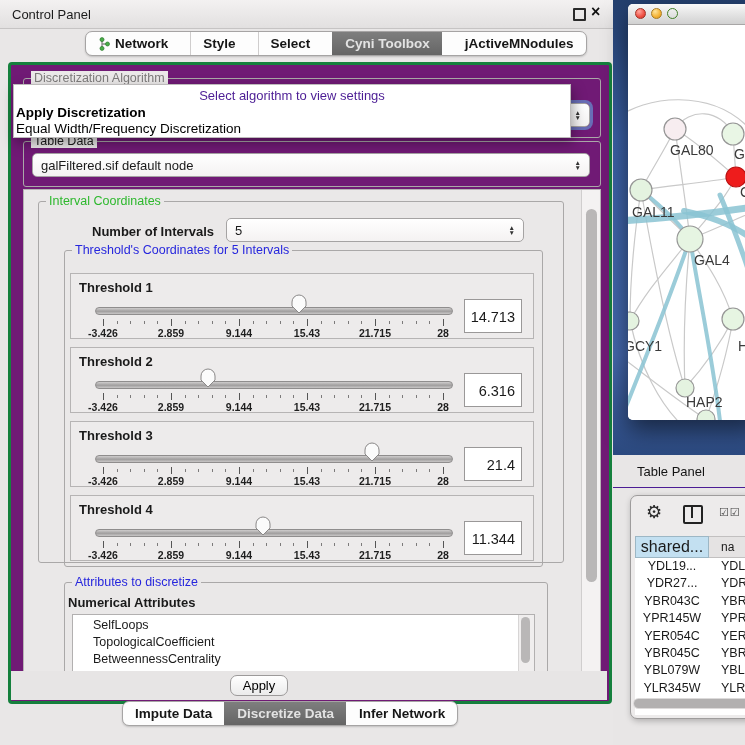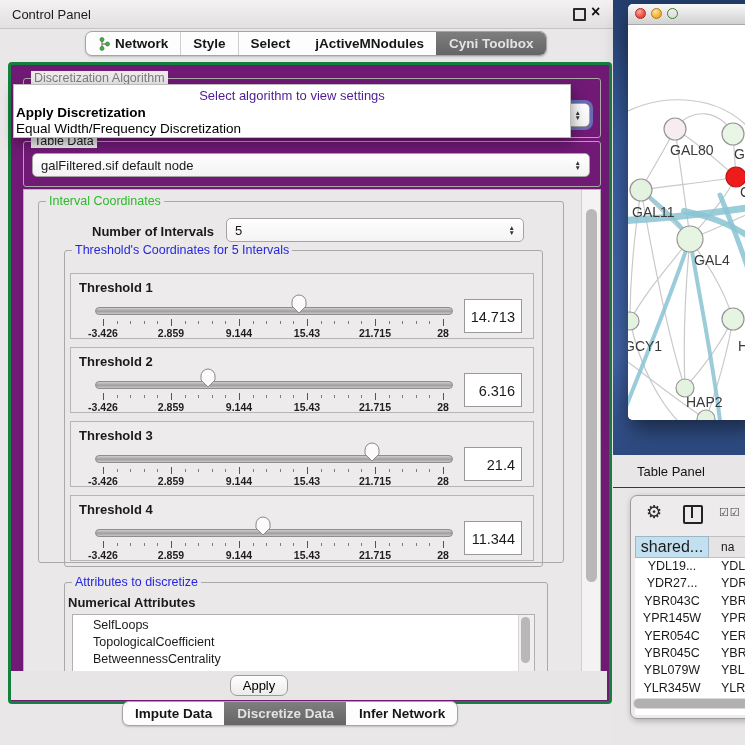--- a/index.html
+++ b/index.html
@@ -12,21 +12,21 @@
   .tb-title{position:absolute;left:12px;top:7px;font-size:13px;color:#1b1b1b;}
   .float-btn{position:absolute;left:573px;top:8px;width:9px;height:9px;border:2px solid #2a2a2a;border-radius:1px;}
   .close-btn{position:absolute;left:591px;top:3px;font-size:16px;font-weight:900;color:#111;}
   .seg{display:inline-flex;border:1px solid #a6a4a4;border-radius:7px;background:#fdfdfd;
        overflow:hidden;box-shadow:0 1px 2px rgba(0,0,0,.18);}
   .seg .s{padding:4px 12px;font-size:13.5px;font-weight:600;color:#161616;display:flex;align-items:center;gap:5px;
           border-left:1px solid #cfcdcd;white-space:nowrap;cursor:default;}
   .seg .s:first-child{border-left:none;}
   .seg .s.sel{background:linear-gradient(#7e7e7e,#656565);color:#e3e3e3;border-left-color:transparent;}
   .seg .s.aftersel{border-left-color:transparent;}
-  .topseg{position:absolute;left:85px;top:31px;}
+  .topseg{position:absolute;left:85px;top:31px;gap:10px;}
   .botseg{position:absolute;left:122px;top:701px;}
   .outer{position:absolute;left:8px;top:62px;width:598px;height:636px;background:#701a75;
          border:3px solid #15803d;border-radius:4px;}
   .group{position:absolute;border:1px solid #aaa8a8;border-radius:3px;}
   .legend{position:absolute;top:-8px;left:7px;padding:0 3px;font-size:12.5px;background:#ebe9e9;}
   .combo{position:absolute;background:linear-gradient(#ffffff,#f4f2f2);border:1px solid #a5a3a3;border-radius:5px;
          display:flex;align-items:center;font-size:13px;padding:0 8px;box-sizing:border-box;}
   .stepper{margin-left:auto;display:flex;flex-direction:column;align-items:center;line-height:5.5px;
            font-size:6.5px;color:#333;padding-left:6px;}
   .algo-group{left:12px;top:13px;width:576px;height:58px;}
@@ -126,22 +126,22 @@
           <line x1="4" y1="3" x2="4" y2="11" stroke="#8a8a8a" stroke-width="1.4"></line>
           <line x1="4" y1="7" x2="9" y2="7" stroke="#8a8a8a" stroke-width="1.4"></line>
           <circle cx="4" cy="2.6" r="2" fill="#49ad49" stroke="#2c7a2c" stroke-width=".7"></circle>
           <circle cx="4" cy="11.4" r="2" fill="#49ad49" stroke="#2c7a2c" stroke-width=".7"></circle>
           <circle cx="9.5" cy="7" r="2" fill="#49ad49" stroke="#2c7a2c" stroke-width=".7"></circle>
         </svg>
         <span>Network</span>
       </span>
       <span class="s">Style</span>
       <span class="s">Select</span>
+      <span class="s sel">Cyni Toolbox</span>
       <span class="s aftersel">jActiveMNodules</span>
-      <span class="s sel">Cyni Toolbox</span>
     </div>
 
     <div class="outer">
 
       <div class="group algo-group">
         <span class="legend">Discretization Algorithm</span>
         <div class="combo algo-combo">
           <span class="stepper">
               <span>▲</span>
               <span>▼</span>

